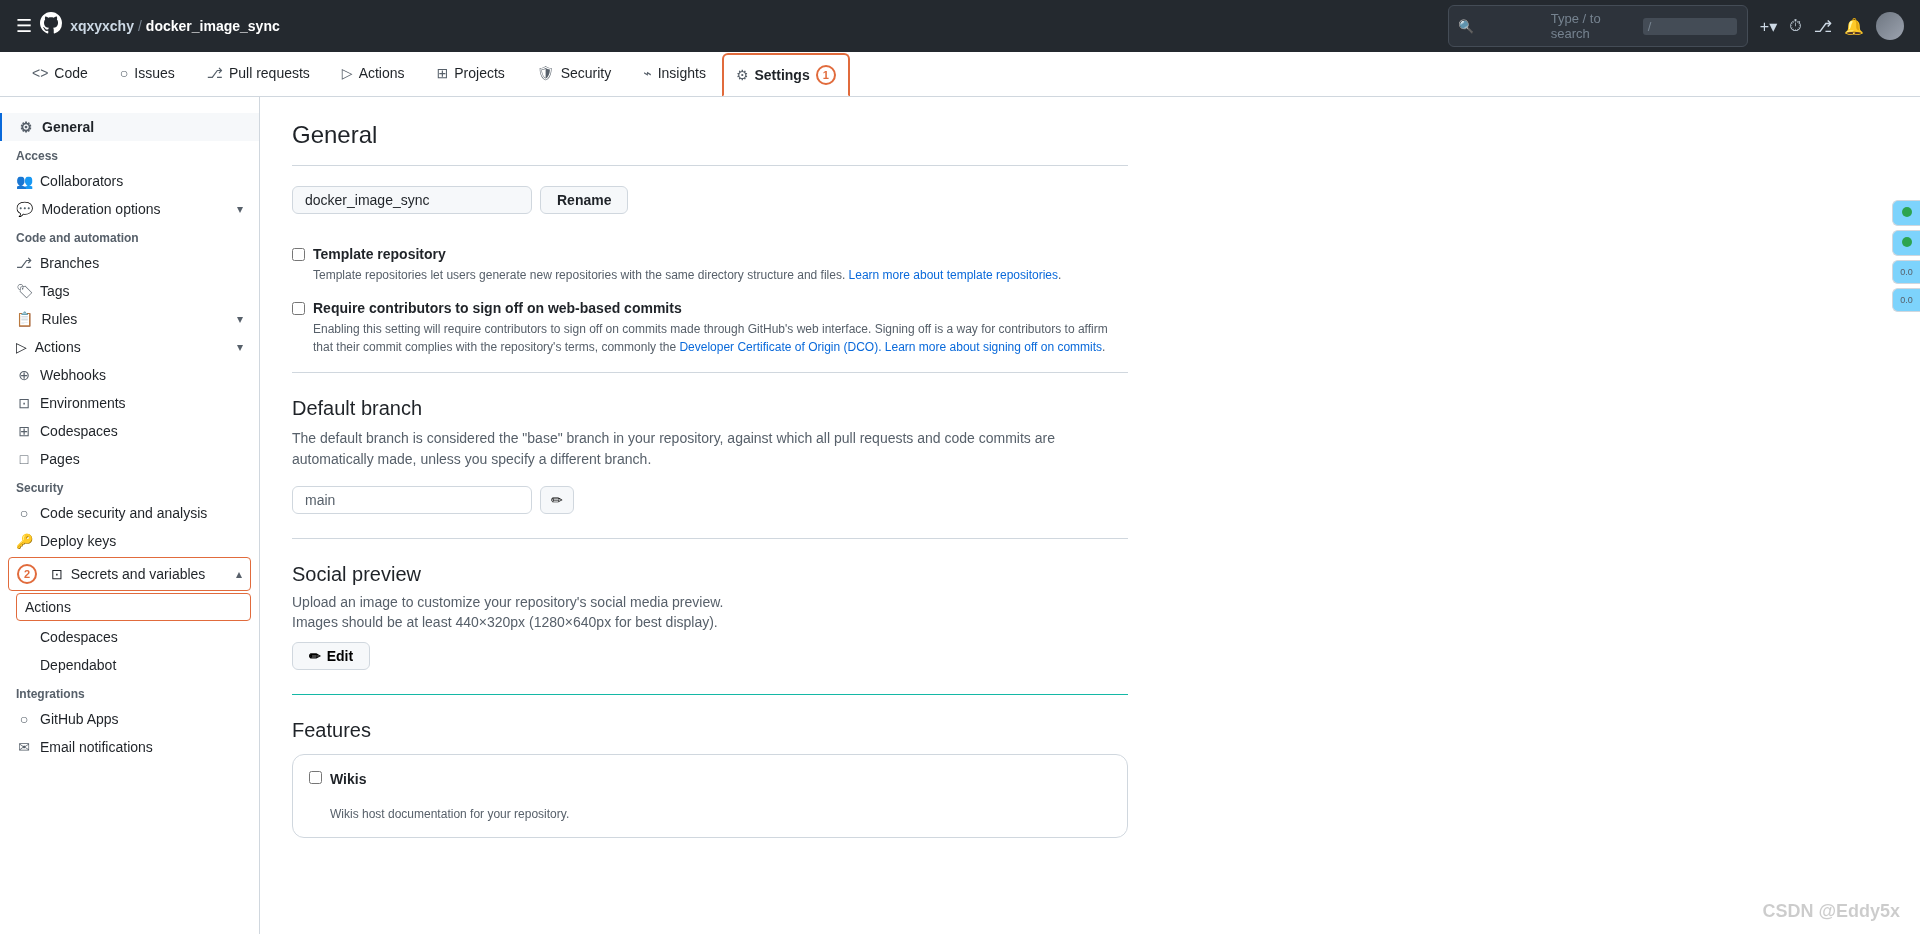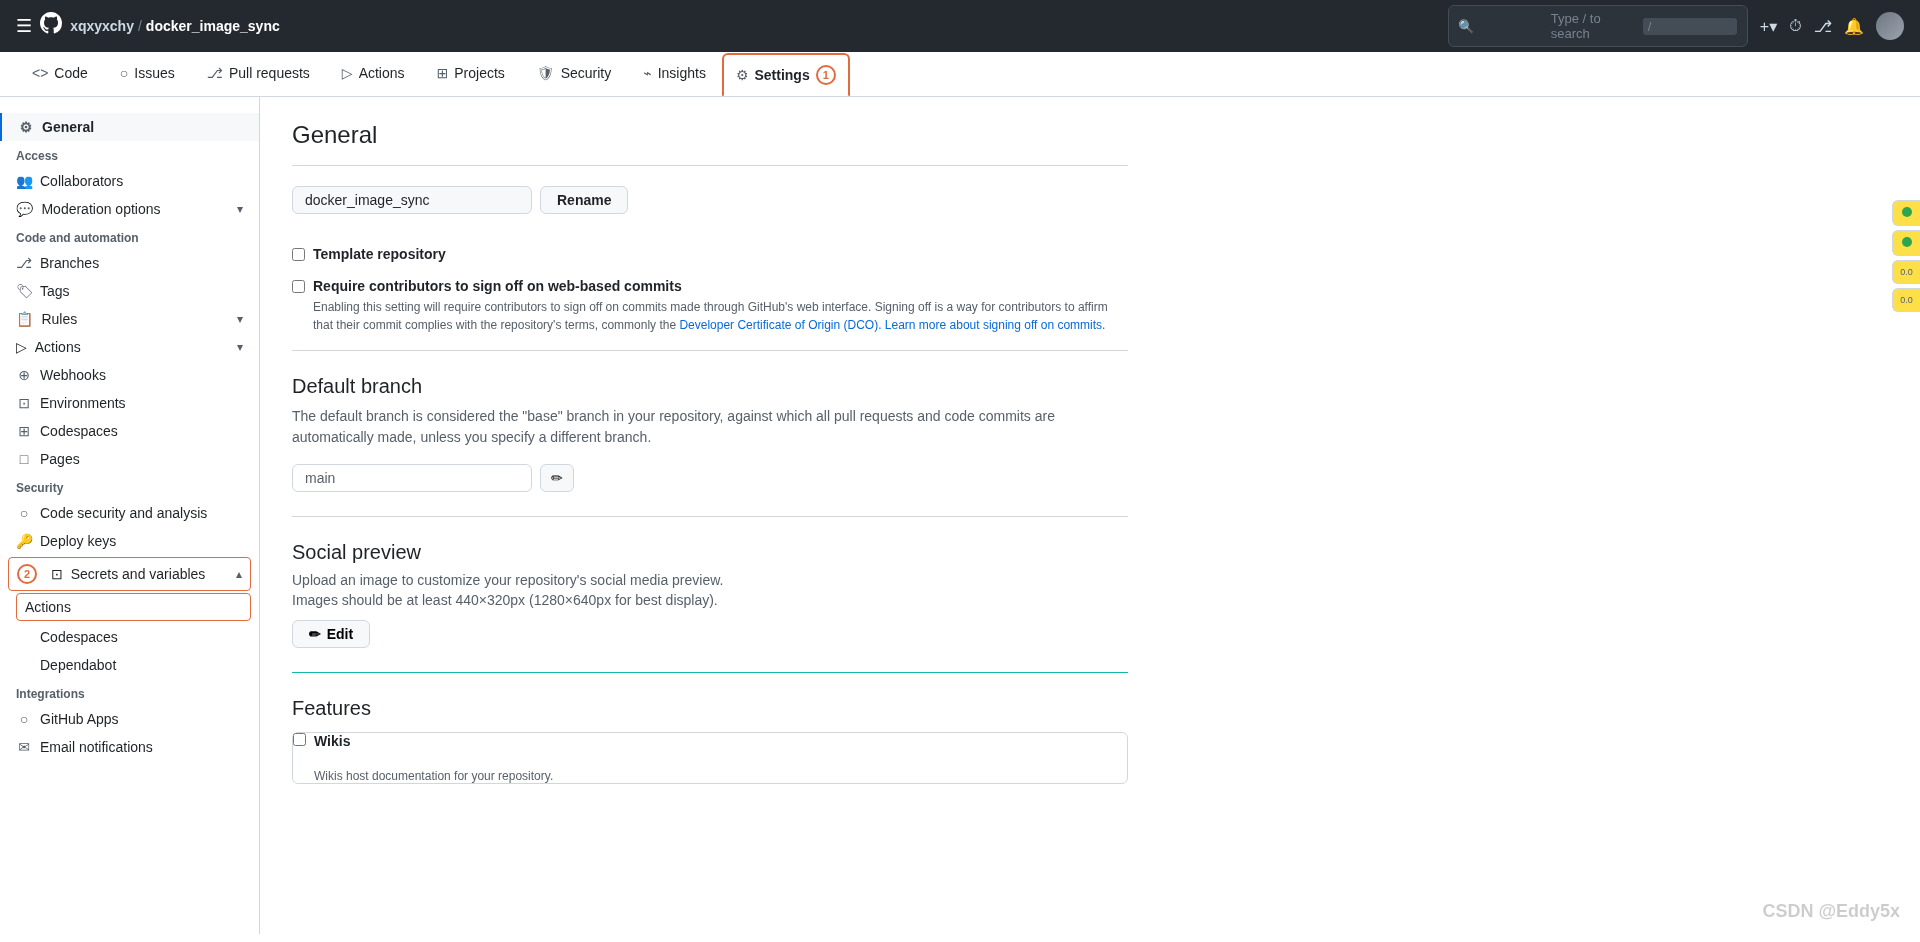--- a/index.html
+++ b/index.html
@@ -127,30 +127,30 @@
     .upload-hint { font-size: 12px; color: #57606a; margin-top: 4px; }
     .edit-social-btn {
       display: inline-flex; align-items: center; gap: 6px;
       padding: 5px 16px; border: 1px solid #d0d7de; border-radius: 6px;
       background: #f6f8fa; cursor: pointer; font-size: 14px; font-weight: 600;
       margin-top: 12px;
     }
 
     .features-section { margin-top: 24px; }
     .features-box {
-      border: 1px solid #d0d7de; border-radius: 6px; 
+      border: 1px solid #d0d7de; border-radius: 12px; padding: 16px;
     }
     .feature-row { display: flex; align-items: flex-start; gap: 8px; }
     .feature-label { font-size: 14px; font-weight: 600; }
     .feature-desc { font-size: 12px; color: #57606a; margin-top: 20px; }
 
     
     .right-edge { position: fixed; right: 0; top: 200px; display: flex; flex-direction: column; gap: 4px; }
     .edge-tab {
-      width: 28px; padding: 6px 4px; background: #fde047; border: 1px solid #d0d7de;
+      width: 28px; padding: 6px 4px; background: #7dd3fc; border: 1px solid #d0d7de;
       border-right: none; border-radius: 6px 0 0 6px; font-size: 10px; text-align: center;
       color: #57606a; cursor: pointer;
     }
     .edge-dot { width: 10px; height: 10px; border-radius: 50%; background: #2da44e; margin: 0 auto 2px; }
 
     
     .watermark {
       position: fixed; bottom: 20px; right: 20px; font-size: 18px;
       color: rgba(0,0,0,0.2); pointer-events: none; font-weight: 700;
     }
@@ -360,20 +360,24 @@
       <div class="input-group">
         <input class="text-input" type="text" value="docker_image_sync" style="">
         <button class="btn-default">Rename</button>
       </div>
     </div>
 
     <div class="checkbox-row">
       <input type="checkbox" style="">
       <div>
         <div class="checkbox-label">Template repository</div>
+        <div class="checkbox-desc">
+          <span>Template repositories let users generate new repositories with the same directory structure and files.</span>
+          <a>Learn more about template repositories</a>.
+        </div>
       </div>
     </div>
 
     <div class="checkbox-row">
       <input type="checkbox" style="">
       <div>
         <div class="checkbox-label">Require contributors to sign off on web-based commits</div>
         <div class="checkbox-desc">
           <span>Enabling this setting will require contributors to sign off on commits made through GitHub's web interface. Signing off is a way for contributors to affirm that their commit complies with the repository's terms, commonly the</span>
           <a style="color:#0969da; text-decoration:none;">Developer Certificate of Origin (DCO).</a>

